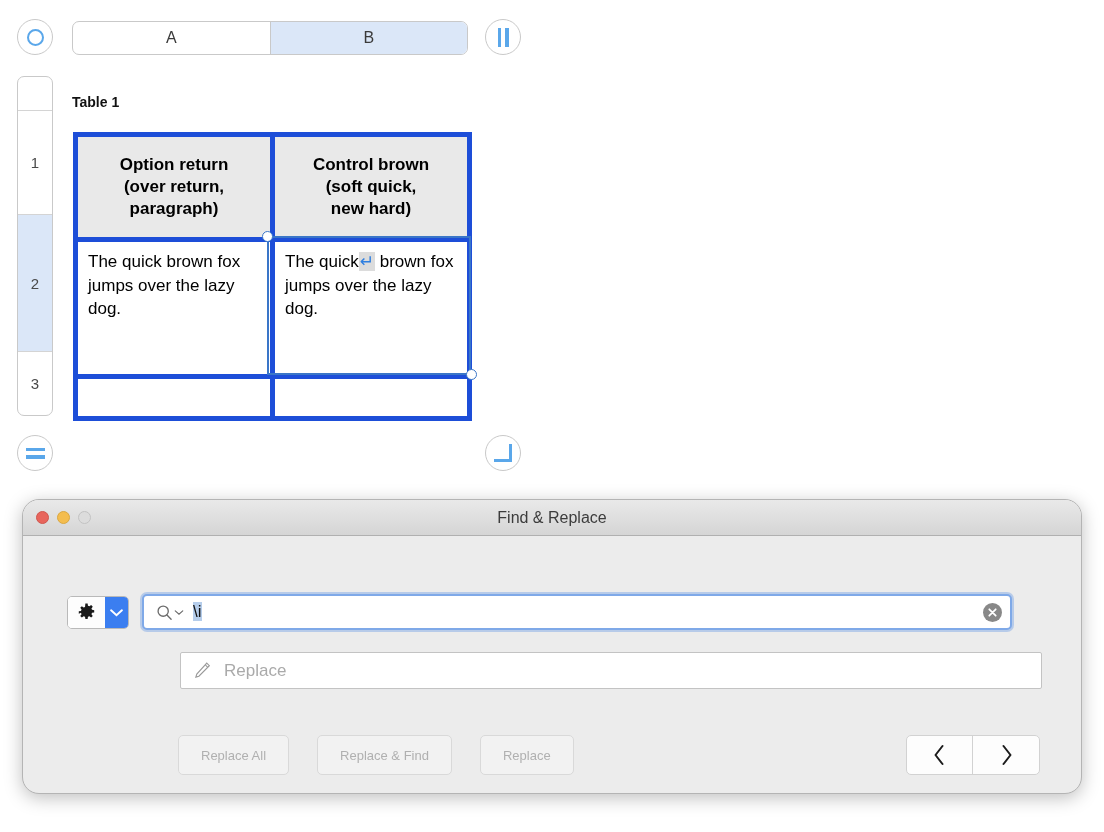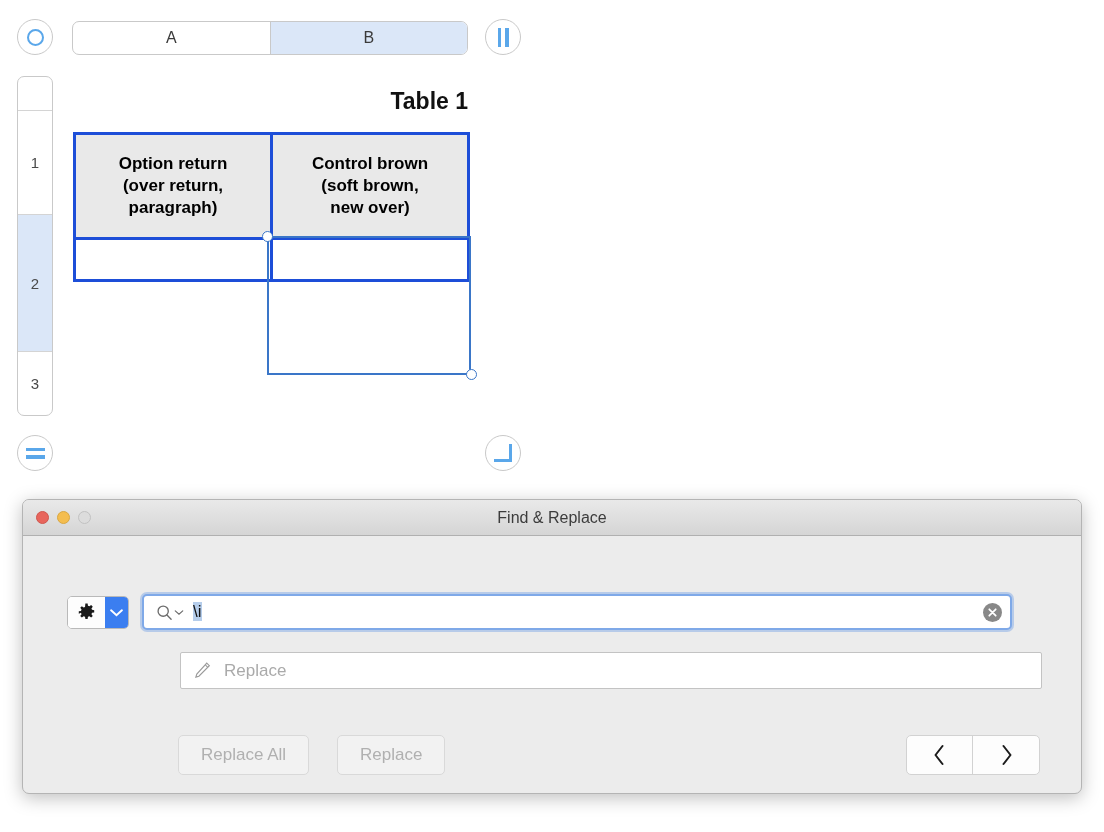--- a/index.html
+++ b/index.html
@@ -79,32 +79,32 @@
     box-sizing: border-box;
   }
   .row-head:last-child { border-bottom: none; }
   .row-head.spacer { height: 34px; }
   .row-head.r1 { height: 104px; }
   .row-head.r2 { height: 137px; background: #dbe7f8; }
   .row-head.r3 { height: 63px; }
 
   
   .table-title {
-    position: absolute; left: 72px; top: 88px;
-    width: 396px; text-align: right;
-    font-size: 23px; font-weight: bold; color: #111;
+    position: absolute; left: 72px; top: 94px;
+    width: 396px; text-align: left;
+    font-size: 14px; font-weight: bold; color: #111;
   }
   .tbl {
     position: absolute; left: 73px; top: 132px;
     width: 394px;
     border-collapse: collapse;
     table-layout: fixed;
   }
   .tbl td, .tbl th {
-    border: 3px solid #1d4ed8;
+    border: 5px solid #1d4ed8;
     box-sizing: border-box;
     vertical-align: top;
   }
   .tbl th {
     background: #e9e9e9;
     height: 105px;
     text-align: center;
     vertical-align: middle;
     font-size: 17px; font-weight: bold; color: #000;
     line-height: 1.28;
@@ -145,21 +145,21 @@
   .sel-handle.tl { left: 262px; top: 231px; }
   .sel-handle.br { left: 466px; top: 369px; }
 
   
   .fr-window {
     position: absolute;
     left: 22px; top: 499px;
     width: 1060px; height: 295px;
     background: #ececec;
     border: 1px solid #b4b4b4;
-    border-radius: 7px;
+    border-radius: 17px;
     box-shadow: 0 4px 18px rgba(0,0,0,0.25);
     box-sizing: border-box;
     overflow: hidden;
   }
   .fr-titlebar {
     height: 35px;
     background: linear-gradient(#e9e9e9, #d5d5d5);
     border-bottom: 1px solid #b0b0b0;
     display: flex; align-items: center;
     position: relative;
@@ -231,21 +231,21 @@
   }
   .replace-ph { margin-left: 12px; font-size: 17px; color: #aaa; }
 
   .btn-row { position: absolute; left: 155px; top: 199px; display: flex; gap: 28px; }
   .fr-btn {
     height: 38px; padding: 0 22px;
     background: #f2f2f2;
     border: 1px solid #d9d9d9;
     border-radius: 5px;
     color: #b0b0b0;
-    font-size: 17px;
+    font-size: 13px;
     display: flex; align-items: center; justify-content: center;
   }
 
   .nav-group {
     position: absolute; right: 41px; top: 199px;
     display: flex; height: 38px;
     border: 1px solid #d2d2d2; border-radius: 5px; overflow: hidden;
     background: #fdfdfd;
   }
   .nav-btn {
@@ -309,26 +309,34 @@
         </colgroup>
       <thead>
         <tr>
           <th>
             <div>Option return</div>
             <div>(over return,</div>
             <div>paragraph)</div>
           </th>
           <th>
             <div>Control brown</div>
-            <div>(soft brown,</div>
-            <div>new over)</div>
+            <div>(soft quick,</div>
+            <div>new hard)</div>
           </th>
         </tr>
       </thead>
       <tbody>
+        <tr>
+          <td class="body-cell">
+            <span>The quick brown fox jumps over the lazy dog.</span>
+          </td>
+          <td class="body-cell">
+            <span>The quick</span><span class="ret-mark">↵</span><span> brown fox jumps over the lazy dog.</span>
+          </td>
+        </tr>
         <tr>
           <td class="empty-cell"></td>
           <td class="empty-cell"></td>
         </tr>
       </tbody>
     </table>
 
     <div class="sel-rect"></div>
     <div class="sel-handle tl"></div>
     <div class="sel-handle br"></div>
@@ -384,20 +392,21 @@
       <div class="replace-field">
         <svg width="19" height="19" viewBox="0 0 20 20">
           <path d="M14.5 2.2 L17.2 4.9 L6.2 16 L3 17 L4 13.8 Z" stroke="#9a9a9a" stroke-width="1.2" fill="none"></path>
           <path d="M13 4 L15.6 6.6" stroke="#9a9a9a" stroke-width="1.1"></path>
         </svg>
         <span class="replace-ph">Replace</span>
       </div>
 
       <div class="btn-row">
         <div class="fr-btn">Replace All</div>
+        <div class="fr-btn">Replace &amp; Find</div>
         <div class="fr-btn">Replace</div>
       </div>
 
       <div class="nav-group">
         <div class="nav-btn">
           <svg width="15" height="22" viewBox="0 0 14 22">
             <path d="M10 2 L3 11 L10 20" stroke="#1c1c1c" stroke-width="2" fill="none" stroke-linecap="round" stroke-linejoin="round"></path>
           </svg>
         </div>
         <div class="nav-btn">

